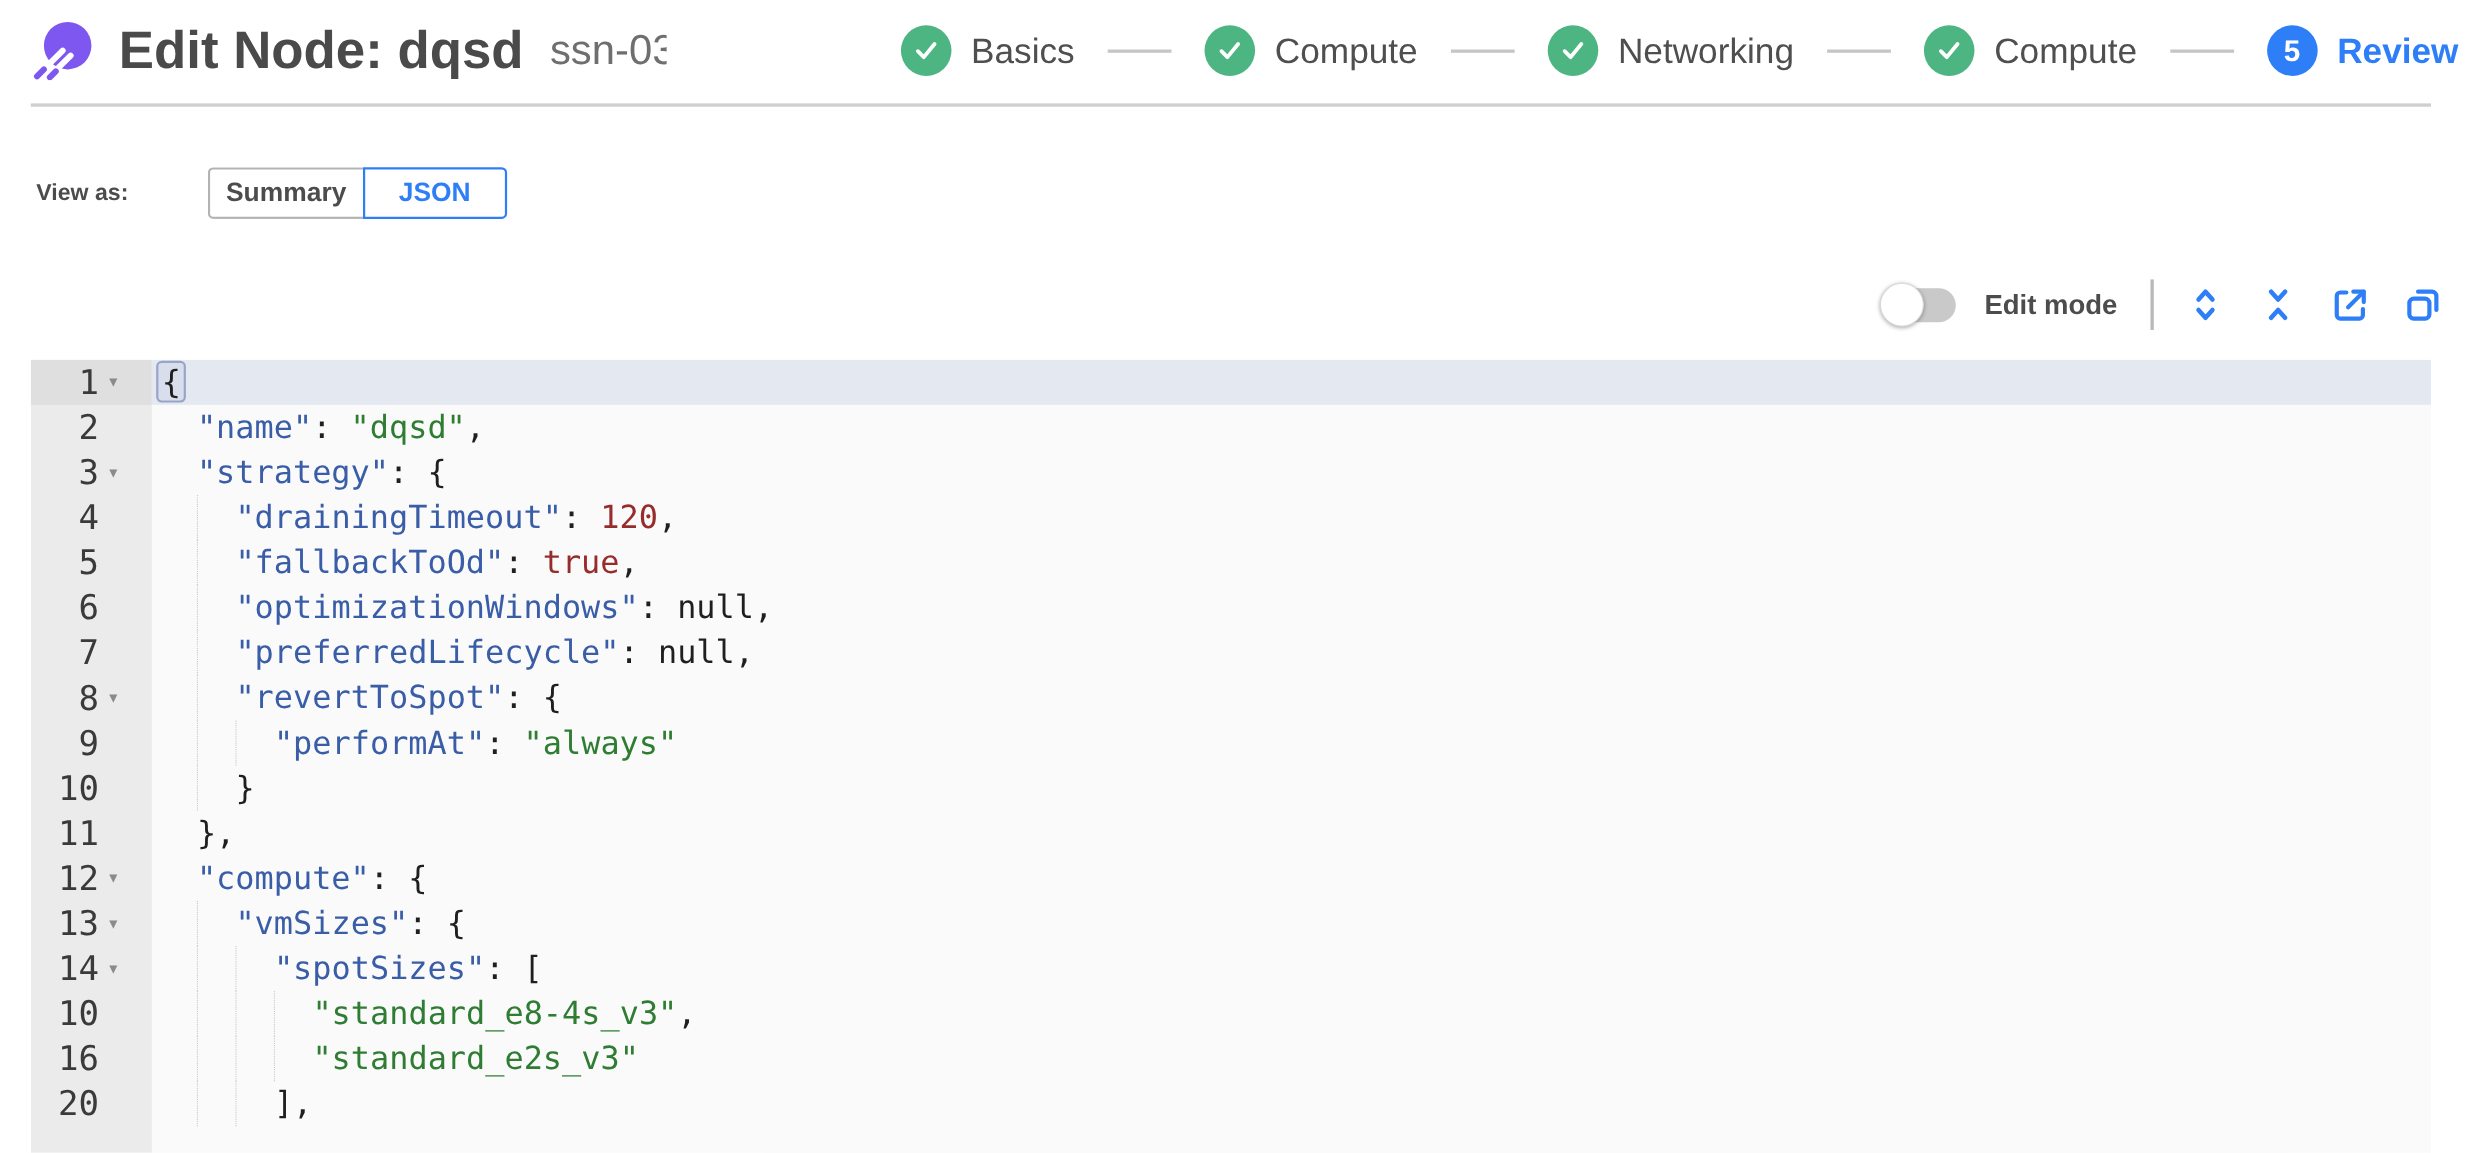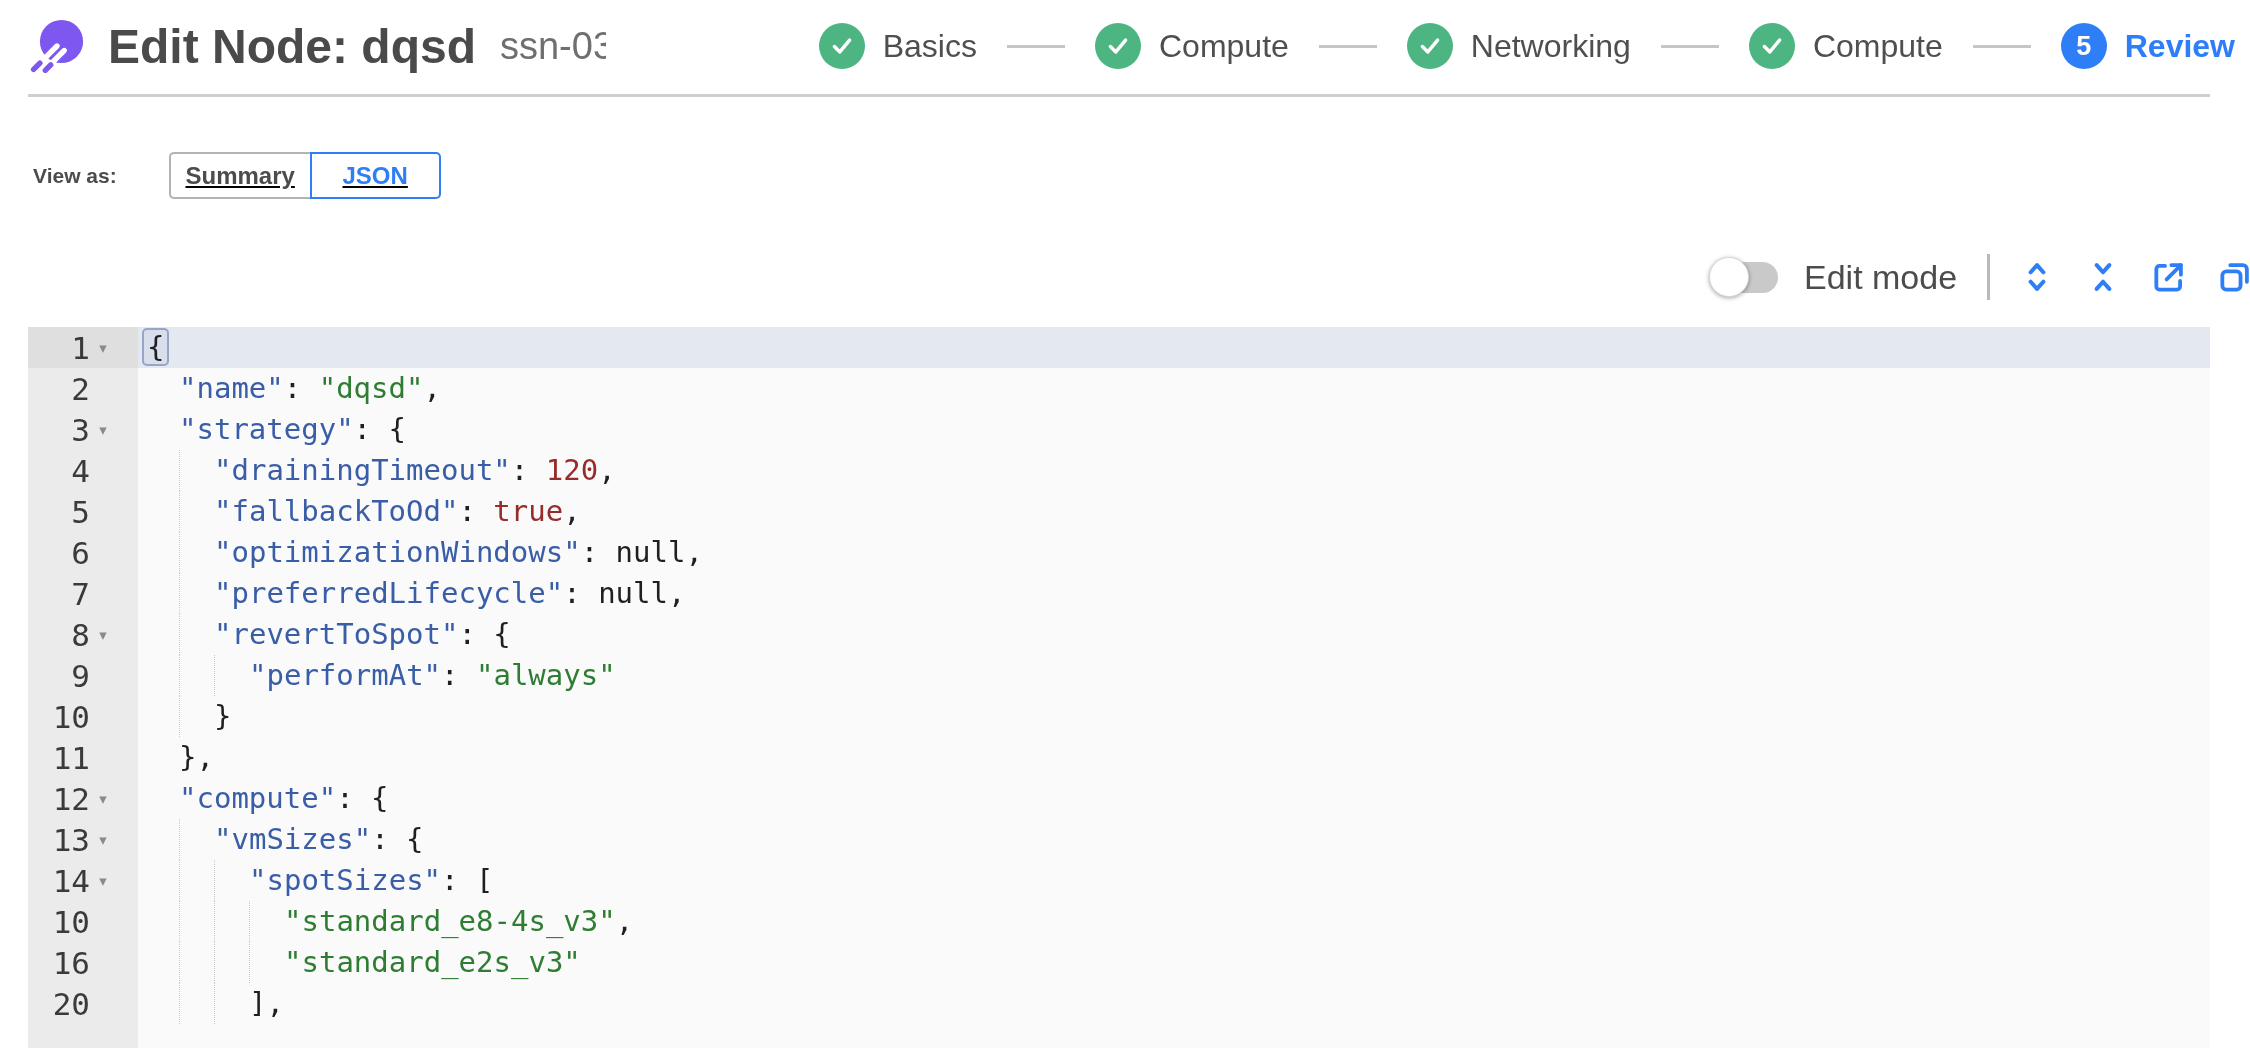--- a/index.html
+++ b/index.html
@@ -19,32 +19,32 @@
   .step-circle{width:46px;height:46px;border-radius:50%;display:flex;align-items:center;justify-content:center;flex-shrink:0;}
   .step-circle.done{background:#4db582;}
   .step-circle.current{background:#2e7ef7;color:#fff;font-size:27px;font-weight:700;}
   .step-label{margin-left:18px;font-size:32px;color:#4f4f4f;white-space:nowrap;text-align:right;}
   .step.current .step-label{color:#2e7ef7;font-weight:700;}
   .step-connector{width:58px;height:3px;background:#c6c6c6;margin:0 30px;}
 
   
   #viewas-row{position:absolute;left:33px;top:152px;display:flex;align-items:center;}
   #viewas-label{font-size:21px;font-weight:700;color:#4c4c4c;}
-  #viewas-group{display:flex;margin-left:52px;text-decoration:underline;}
+  #viewas-group{display:flex;margin-left:72px;}
   .seg-btn{height:47px;display:flex;align-items:center;justify-content:center;background:#fff;
            font-size:24px;font-weight:700;cursor:pointer;}
   #btn-summary{width:141px;border:2px solid #b3b3b3;border-right:none;border-radius:5px 0 0 5px;color:#4c4c4c;}
   #btn-json{width:131px;border:2px solid #2e7ef7;border-radius:0 5px 5px 0;color:#2e7ef7;}
 
   
   #toolbar-row{position:absolute;left:1712px;top:252px;height:50px;display:flex;align-items:center;}
   #edit-toggle{position:relative;width:66px;height:31px;border-radius:16px;background:#c9c9c9;cursor:pointer;flex-shrink:0;}
   #edit-toggle .knob{position:absolute;left:-3px;top:-5px;width:40px;height:40px;border-radius:50%;background:#fff;
                      border:1px solid #d8d8d8;box-shadow:0 1px 4px rgba(0,0,0,.35);}
-  #editmode-label{margin-left:26px;font-size:34px;font-weight:400;color:#4c4c4c;white-space:nowrap;}
+  #editmode-label{margin-left:26px;font-size:25px;font-weight:700;color:#4c4c4c;white-space:nowrap;}
   #toolbar-divider{width:3px;height:46px;background:#b9b9b9;margin-left:30px;}
   .tool-icon{width:38px;height:38px;margin-left:28px;cursor:pointer;flex-shrink:0;}
 
   
   #editor{position:absolute;left:28px;top:327px;width:2182px;height:721px;background:#fafafa;overflow:hidden;}
   #gutter{position:absolute;left:0;top:0;width:110px;height:100%;background:#ebebeb;}
   #code{position:absolute;left:110px;top:0;right:0;}
   .gutter-cell{height:41px;display:flex;align-items:center;justify-content:flex-end;padding-right:22px;
                font-family:"DejaVu Sans Mono",monospace;font-size:31px;color:#3a3a3a;}
   .gutter-cell.active{background:#dfdfdf;}

